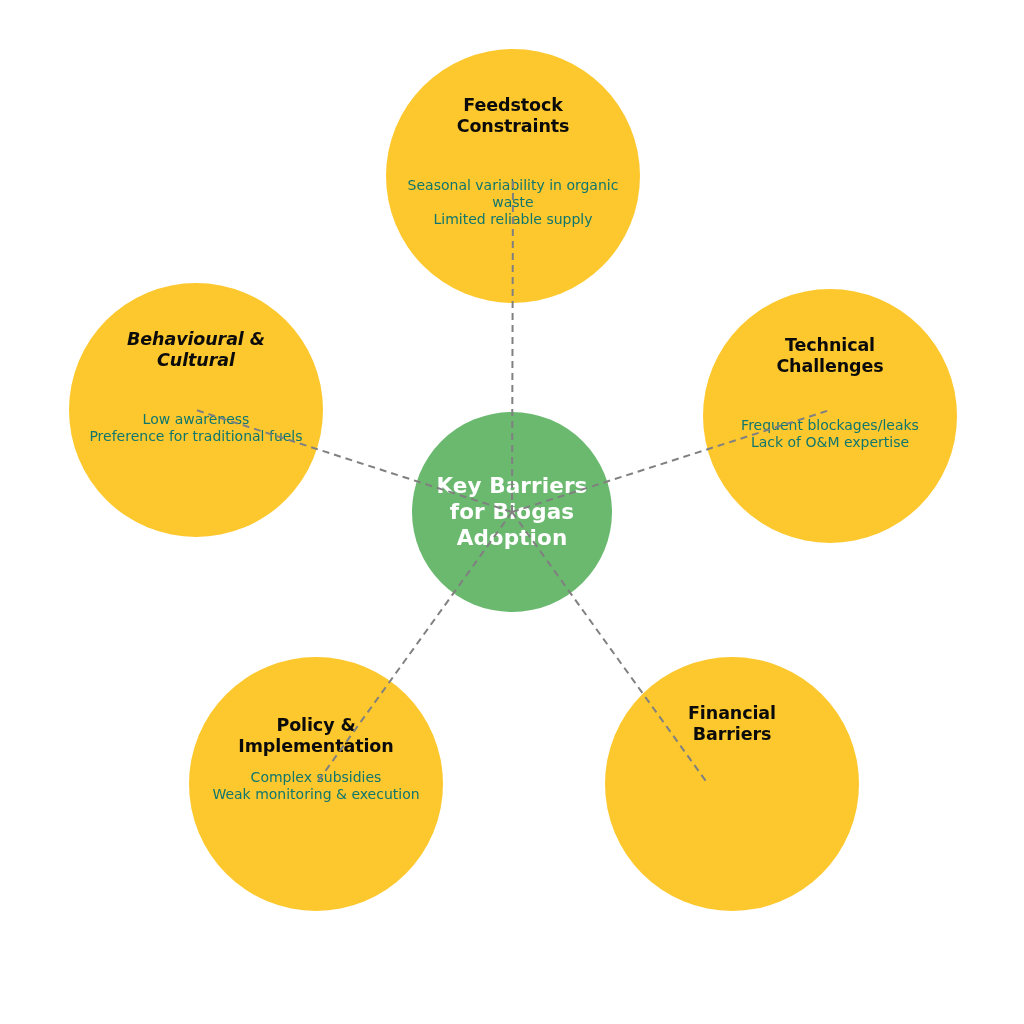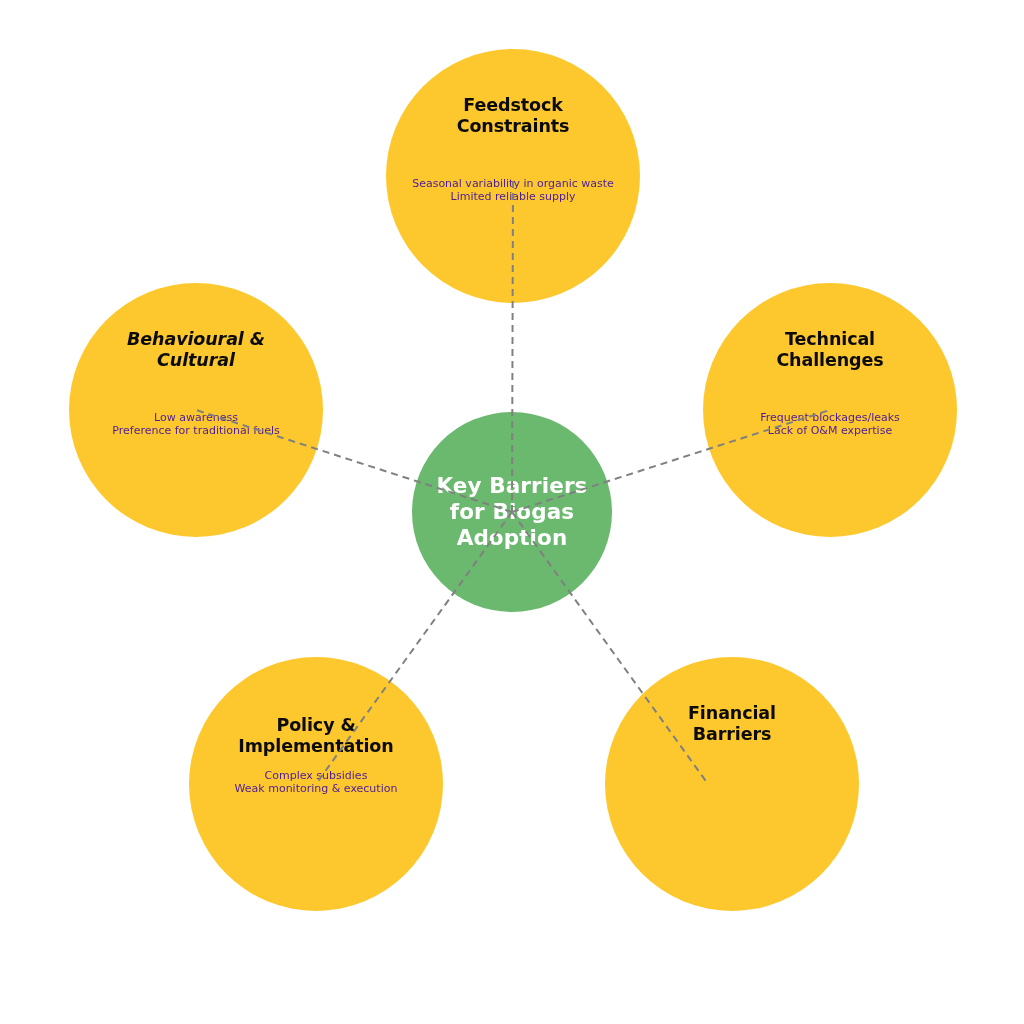--- a/index.html
+++ b/index.html
@@ -57,22 +57,22 @@
     white-space: pre-line;
     line-height: 1.22;
   }
   .branch-title {
     font-size: 17.5px;
     color: #0b0b0b;
     letter-spacing: -0.1px;
     text-align: center;
   }
   .branch-detail {
-    font-size: 11px;
-    color: #4c1d95;
+    font-size: 14px;
+    color: #0f766e;
   }
   .center-title {
     font-size: 21.5px;
     color: #ffffff;
     letter-spacing: 0.1px;
     line-height: 1.22;
   }
 </style>
 </head>
 <body>
@@ -87,21 +87,21 @@
       <line x1="512" y1="512" x2="196" y2="410" stroke="#808080" stroke-width="2" stroke-dasharray="7,5"></line>
     </svg>
 
   <div id="nodes-layer">
       <div class="node node-branch" style="left: 386px; top: 49px; width: 254px; height: 254px; background: rgb(253, 200, 46);">
         <div class="node-title branch-title" style="top: 46px;">Feedstock
 Constraints</div>
         <div class="node-detail branch-detail" style="top: 128px;">Seasonal variability in organic waste
 Limited reliable supply</div>
       </div>
-      <div class="node node-branch" style="left: 703px; top: 283px; width: 254px; height: 254px; background: rgb(253, 200, 46);">
+      <div class="node node-branch" style="left: 703px; top: 289px; width: 254px; height: 254px; background: rgb(253, 200, 46);">
         <div class="node-title branch-title" style="top: 46px;">Technical
 Challenges</div>
         <div class="node-detail branch-detail" style="top: 128px;">Frequent blockages/leaks
 Lack of O&amp;M expertise</div>
       </div>
       <div class="node node-branch" style="left: 605px; top: 657px; width: 254px; height: 254px; background: rgb(253, 200, 46);">
         <div class="node-title branch-title" style="top: 46px;">Financial
 Barriers</div>
       </div>
       <div class="node node-branch" style="left: 189px; top: 657px; width: 254px; height: 254px; background: rgb(253, 200, 46);">

